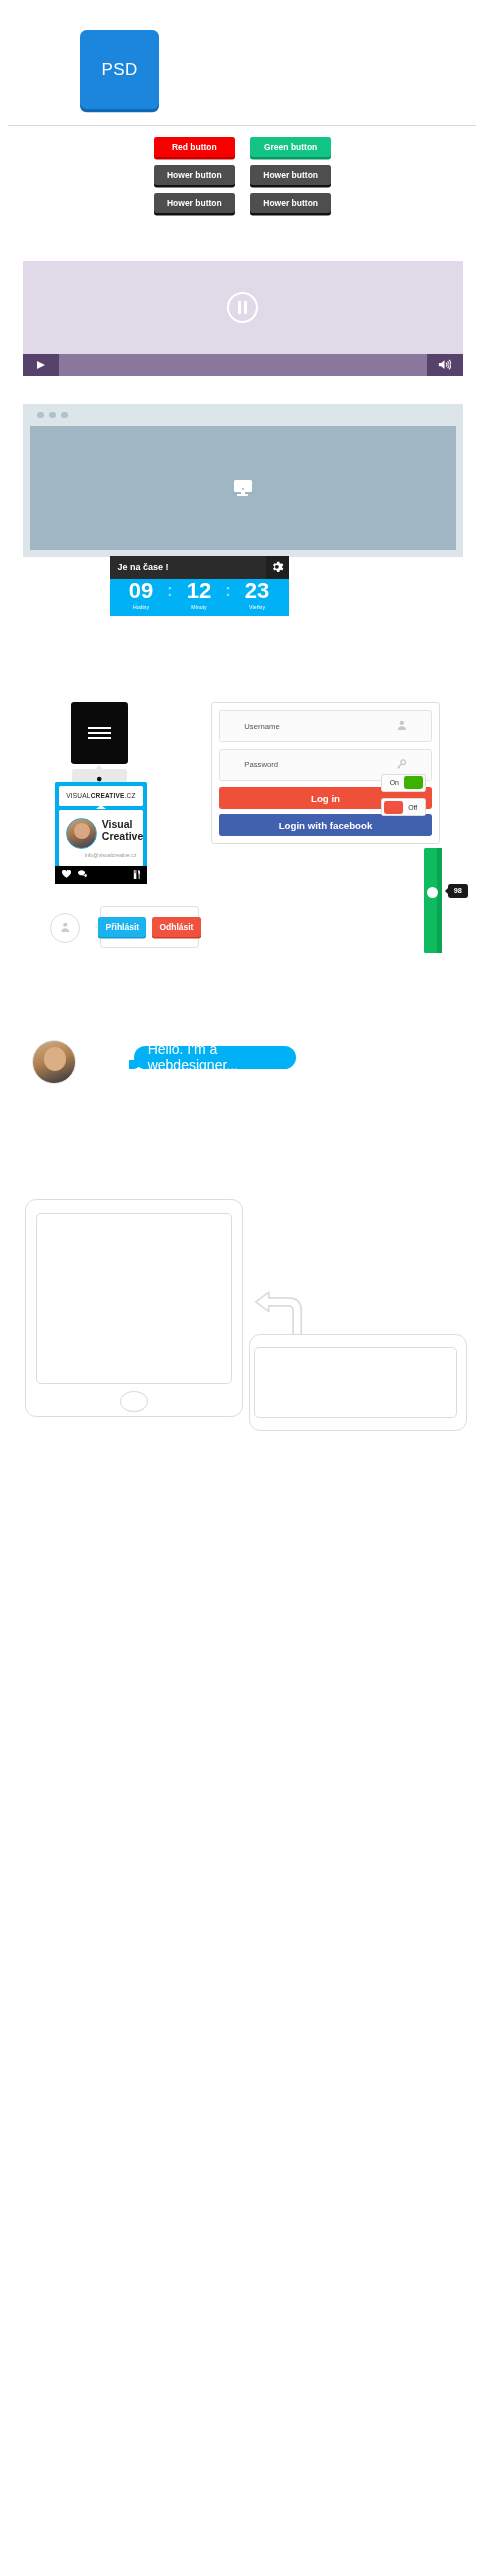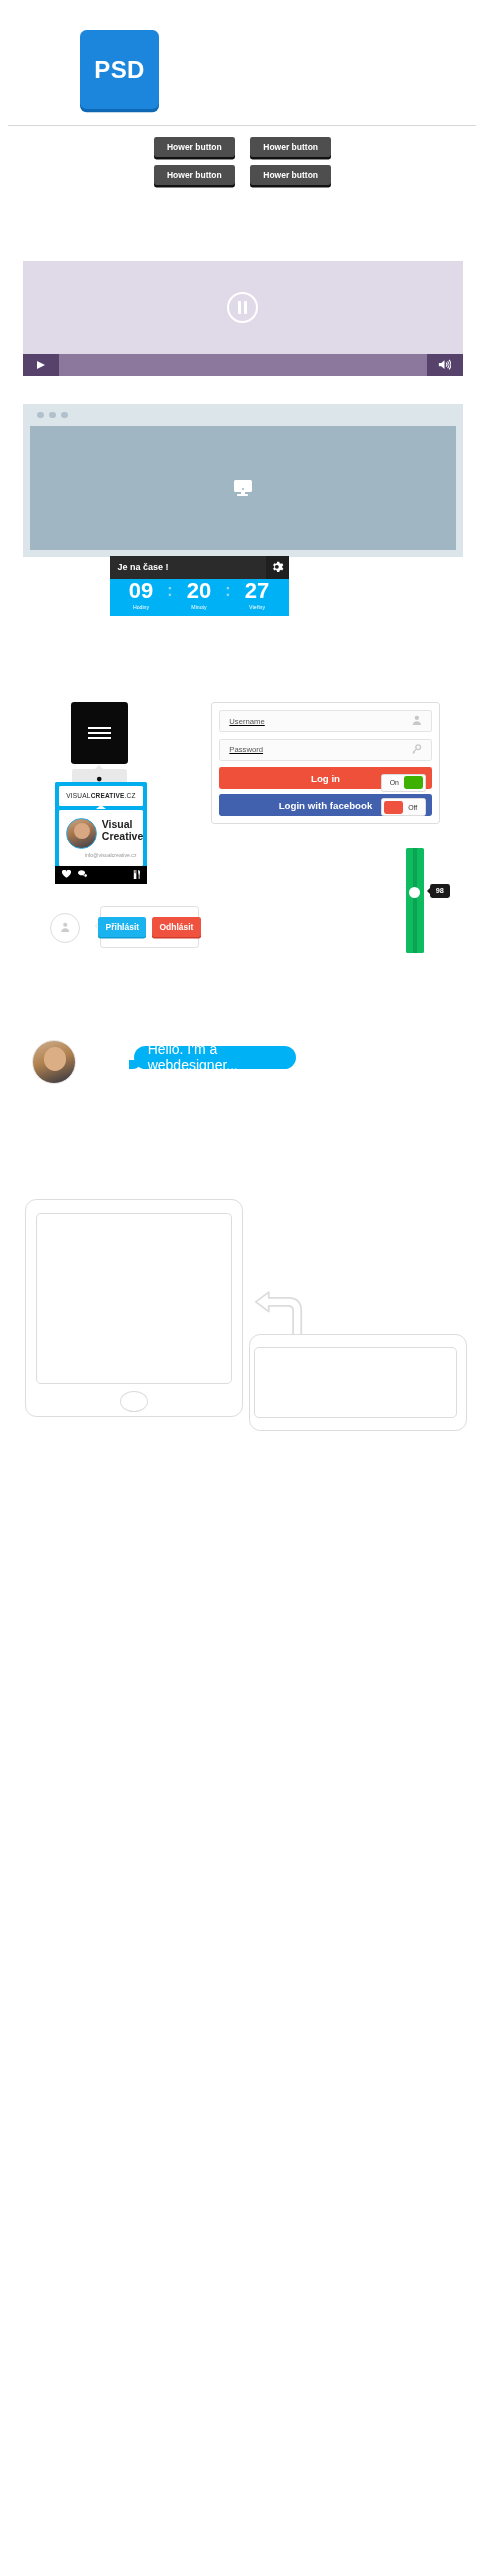--- a/index.html
+++ b/index.html
@@ -14,21 +14,21 @@
   .psd-section { height: 121px; position: relative; }
   .psd-badge {
     position: absolute; left: 80px; top: 30px;
     width: 79px; height: 79px;
     background: #1c86dd;
     border-radius: 6.5px;
     box-shadow: 0 3.2px 0 #0f68b3;
     display: flex; align-items: center; justify-content: center;
   }
   .psd-badge span {
-    color: #ffffff; font-size: 24px; font-weight: bold; letter-spacing: 0.4px;
+    color: #ffffff; font-size: 17px; font-weight: normal; letter-spacing: 0.4px;
   }
   .divider {
     position: absolute; left: 8px; top: 125px; width: 468px; height: 0.8px;
     background: #d8d8d8;
   }
 
   
   .buttons-section { position: absolute; left: 0; top: 137px; width: 485px; }
   .btn-row { display: flex; gap: 15.3px; justify-content: center; margin-bottom: 8px; }
   .ui-btn {
@@ -151,23 +151,23 @@
     height: 27px; display: flex; align-items: center; justify-content: center;
     border-bottom: 0.8px solid #dadada; font-size: 12px; color: #111;
   }
   .icon-cell:last-child { border-bottom: none; }
   .login-card {
     position: absolute; left: 211px; top: 52px; width: 229px;
     background: #ffffff; border: 0.8px solid #dddddd; border-radius: 3.2px;
     padding: 7.3px;
   }
   .login-field {
-    height: 22px; background: #fbfbfb; border: 0.8px solid #e3e3e3; border-radius: 2.4px;
+    height: 32px; background: #fbfbfb; border: 0.8px solid #e3e3e3; border-radius: 2.4px;
     display: flex; align-items: center; justify-content: space-between;
-    padding: 0 9px; margin-bottom: 6.5px; text-decoration: underline;
+    padding: 0 24px; margin-bottom: 6.5px;
   }
   .login-field input {
     border: none; outline: none; background: transparent;
     font-size: 7.7px; color: #444; font-family: "Liberation Sans", sans-serif;
     width: 162px;
   }
   .login-field input::placeholder { color: #555; }
   .field-icon { color: #c8c8c8; font-size: 10.5px; }
   .login-btn {
     height: 22px; border-radius: 2.4px; display: flex; align-items: center;
@@ -227,23 +227,23 @@
   }
   .toggle-on { left: 381px; top: 6.5px; justify-content: space-between; }
   .toggle-off { left: 381px; top: 31px; justify-content: space-between; }
   .toggle-knob { width: 19.4px; height: 13px; border-radius: 2.4px; }
   .knob-green { background: #3db000; }
   .knob-red { background: #ef5340; }
   .toggle-label { font-size: 6.9px; color: #333; width: 21px; text-align: center; }
 
   
   .vslider {
-    position: absolute; left: 406px; top: 81px; width: 18px; height: 105px;
+    position: absolute; left: 424px; top: 81px; width: 18px; height: 105px;
     background: #0fbb5f; border-radius: 1.6px;
-    display: flex; justify-content: center;
+    display: flex; justify-content: flex-end;
   }
   .vslider-track { width: 4.8px; height: 105px; background: #0aa453; }
   .vslider-knob {
     position: absolute; left: 3.2px; top: 39px; width: 11.3px; height: 11.3px;
     border-radius: 50%; background: #ffffff;
   }
   .vslider-tip {
     position: absolute; left: 24px; top: 36px; background: #1a1a1a;
     color: #ffffff; font-size: 7.3px; font-weight: bold;
     padding: 2.4px 5.7px; border-radius: 2.4px;
@@ -339,20 +339,24 @@
 <body>
 
 <div class="psd-section">
   <div class="psd-badge">
     <span>PSD</span>
   </div>
 </div>
 <div class="divider"></div>
 
 <div class="buttons-section">
+  <div class="btn-row">
+    <button class="ui-btn btn-red">Red button</button>
+    <button class="ui-btn btn-green">Green button</button>
+  </div>
   <div class="btn-row">
     <button class="ui-btn btn-hover">Hower button</button>
     <button class="ui-btn btn-hover">Hower button</button>
   </div>
   <div class="btn-row">
     <button class="ui-btn btn-hover">Hower button</button>
     <button class="ui-btn btn-hover">Hower button</button>
   </div>
 </div>
 
@@ -409,26 +413,26 @@
         </svg>
       </div>
     </div>
     <div class="cd-body">
       <div class="cd-unit">
         <div class="cd-num">09</div>
         <div class="cd-label">Hodiny</div>
       </div>
       <div class="cd-sep">:</div>
       <div class="cd-unit">
-        <div class="cd-num">20</div>
+        <div class="cd-num">12</div>
         <div class="cd-label">Minuty</div>
       </div>
       <div class="cd-sep">:</div>
       <div class="cd-unit">
-        <div class="cd-num">27</div>
+        <div class="cd-num">23</div>
         <div class="cd-label">Vteřiny</div>
       </div>
     </div>
   </div>
 </div>
 
 <div class="login-section">
   <div class="hamburger-box">
     <div class="hamburger-lines">
       <div></div>

